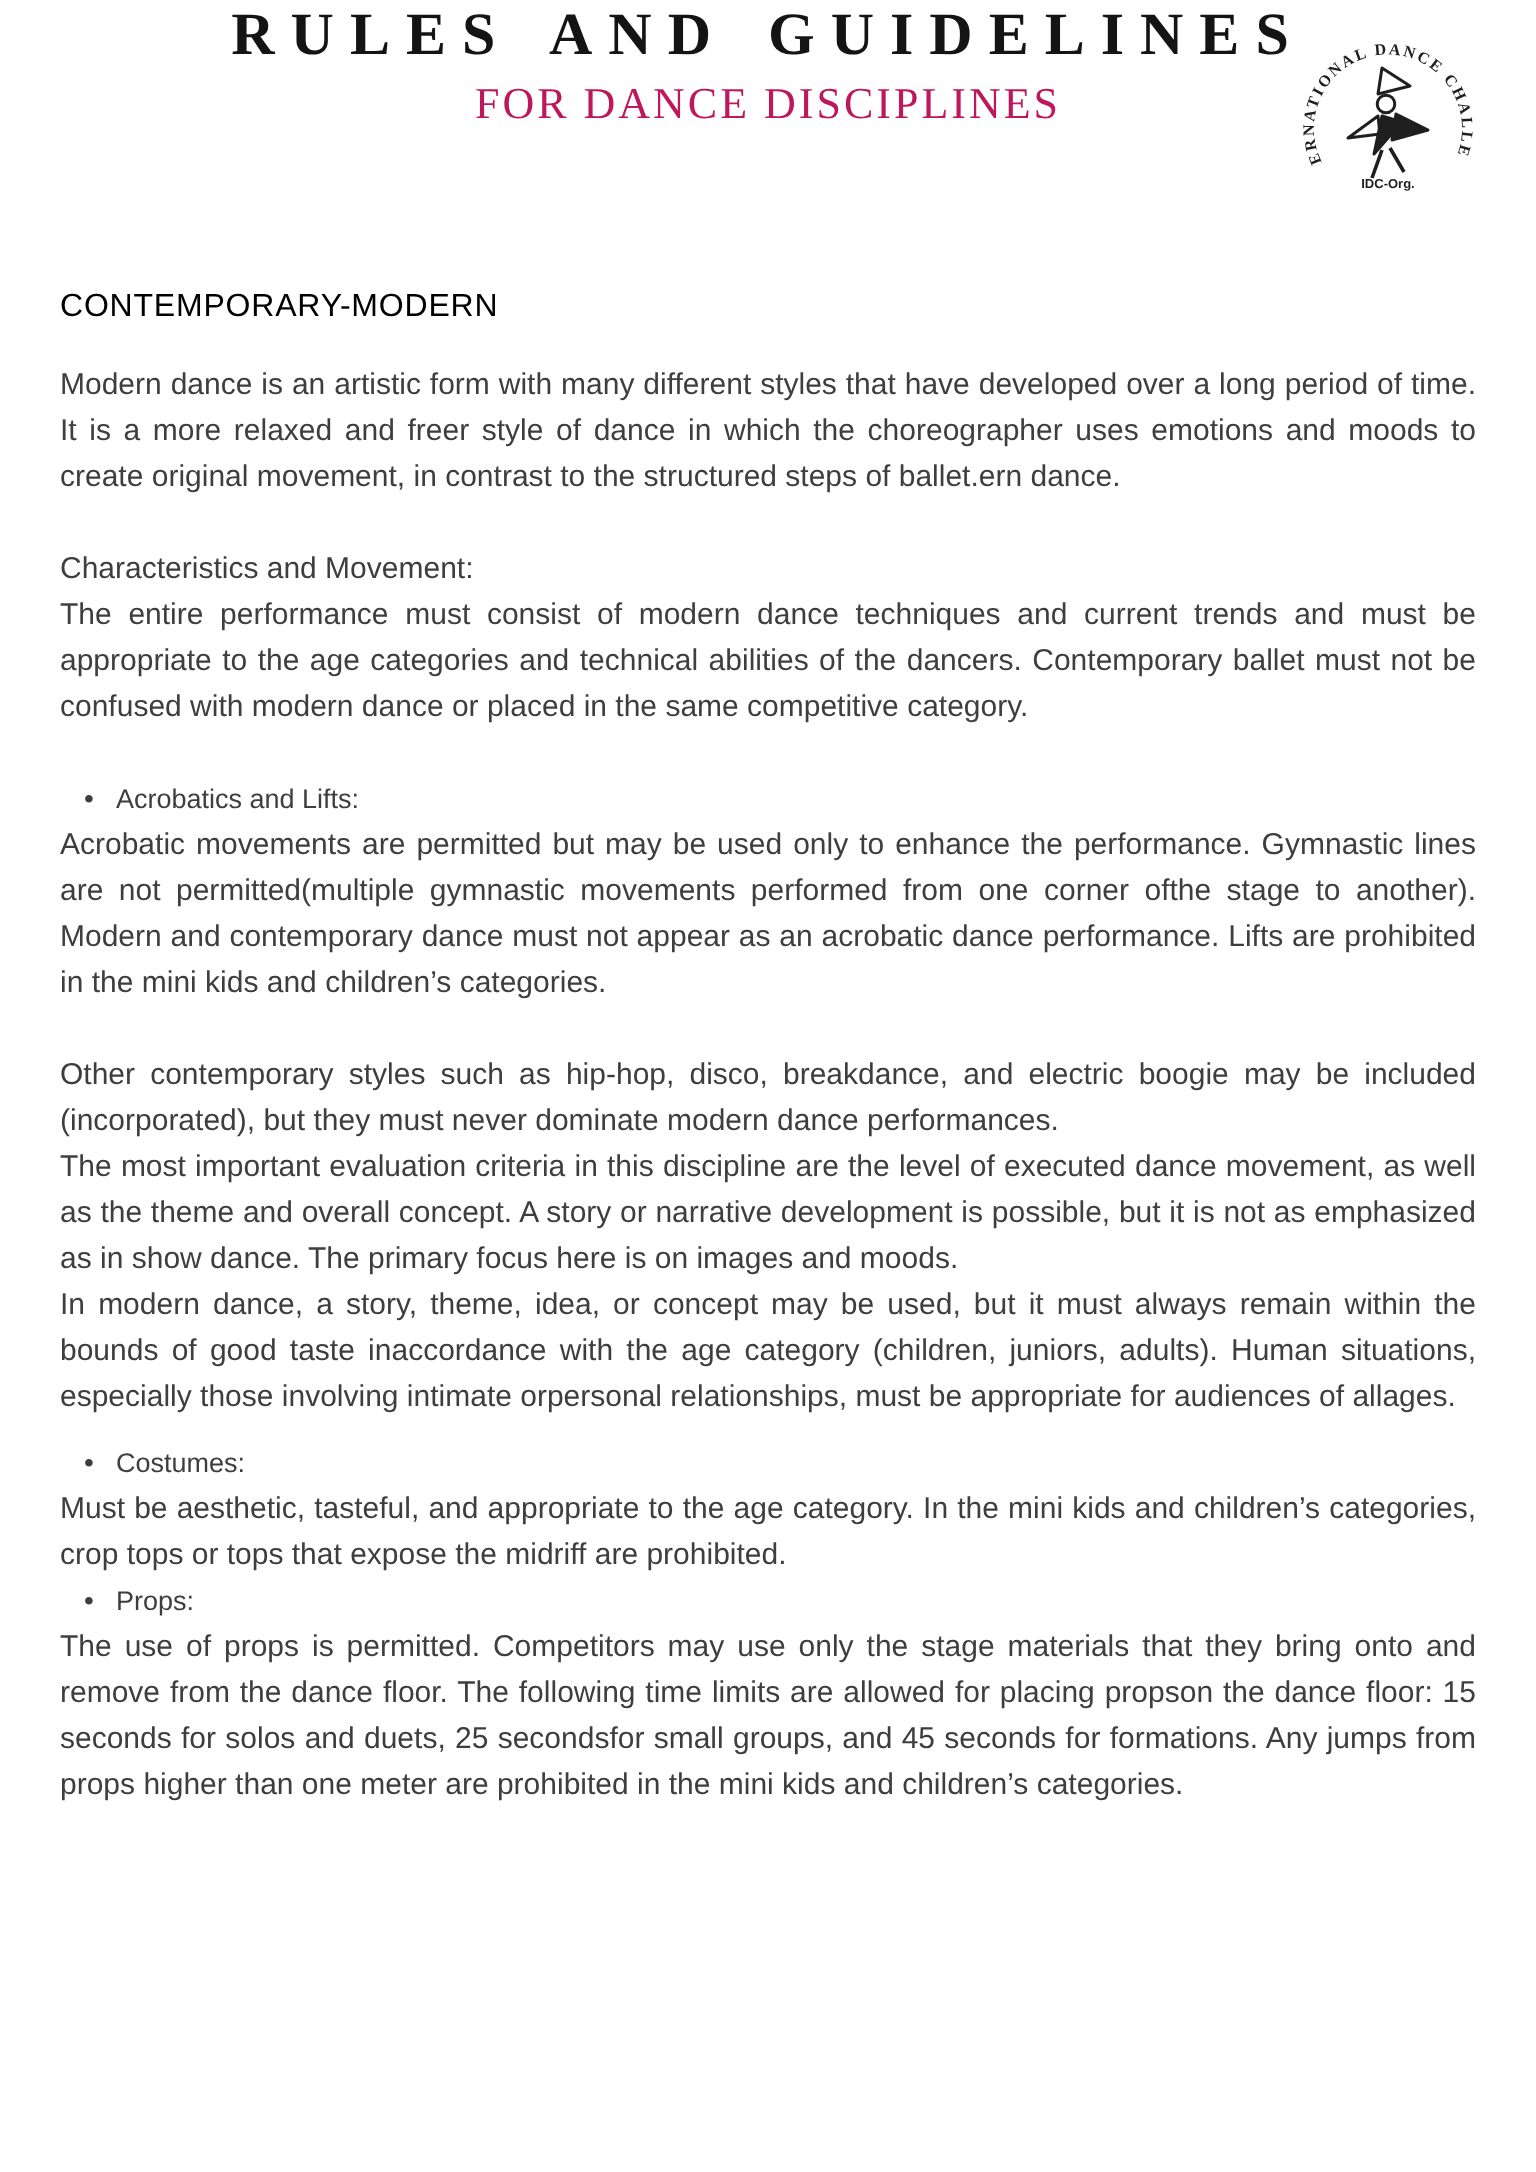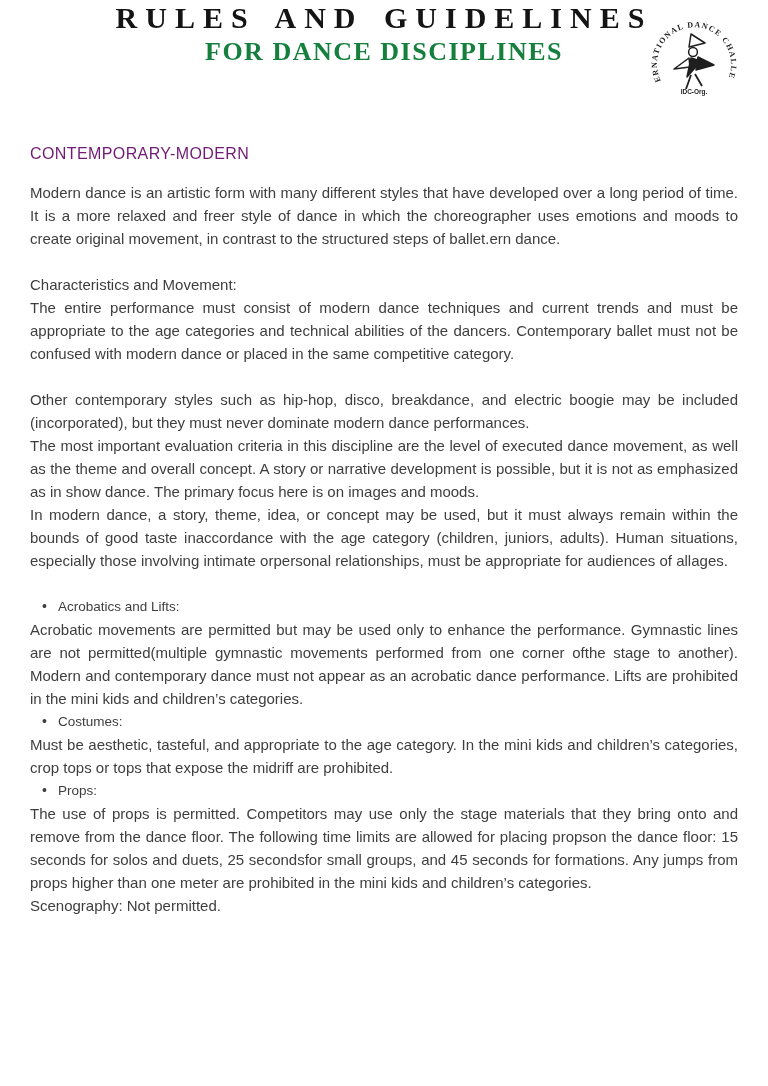--- a/index.html
+++ b/index.html
@@ -28,44 +28,44 @@
     font-weight: 600;
     font-size: 30px;
     letter-spacing: 8px;
     word-spacing: 5px;
     color: #141414;
     line-height: 36px;
     white-space: nowrap;
   }
   .title-line2 {
     font-family: "Liberation Serif", "DejaVu Serif", serif;
-    font-weight: 700;
-    font-size: 26px;
+    font-weight: 400;
+    font-size: 22px;
     letter-spacing: 1.5px;
-    color: #15803d;
+    color: #be185d;
     line-height: 31px;
     white-space: nowrap;
   }
   .logo {
     position: absolute;
     top: 14px;
     right: -4px;
     width: 96px;
     height: 96px;
   }
   
   .content {
     margin-top: 40px;
     font-size: 15px;
     line-height: 23px;
   }
   .section-heading {
     font-size: 16px;
     letter-spacing: 0.4px;
-    color: #701a75;
+    color: #000000;
     margin-bottom: 16px;
   }
   .para {
     text-align: justify;
     margin: 0 0 10px 0;
   }
   .para.tight { margin-bottom: 0; }
   .gap-before { margin-top: 23px; }
   .bullet-line {
     padding-left: 12px;
@@ -119,42 +119,41 @@
     <div class="section-heading">CONTEMPORARY-MODERN</div>
 
     <p class="para">Modern dance is an artistic form with many different styles that have developed over a long period of time. It is a more relaxed and freer style of dance in which the choreographer uses emotions and moods to create original movement, in contrast to the structured steps of ballet.ern dance.</p>
 
     <div class="gap-before">
       <div>Characteristics and Movement:</div>
       <p class="para">The entire performance must consist of modern dance techniques and current trends and must be appropriate to the age categories and technical abilities of the dancers. Contemporary ballet must not be confused with modern dance or placed in the same competitive category.</p>
     </div>
 
     <div class="gap-before">
-      <p class="para tight">Other contemporary styles such as hip-hop, disco, breakdance, and electric boogie may be included (incorporated), but they must never dominate modern dance performances.</p>
-      <p class="para tight">The most important evaluation criteria in this discipline are the level of executed dance movement, as well as the theme and overall concept. A story or narrative development is possible, but it is not as emphasized as in show dance. The primary focus here is on images and moods.</p>
-      <p class="para">In modern dance, a story, theme, idea, or concept may be used, but it must always remain within the bounds of good taste inaccordance with the age category (children, juniors, adults). Human situations, especially those involving intimate orpersonal relationships, must be appropriate for audiences of allages.</p>
-    </div>
-
-    <div class="gap-before">
       <div class="bullet-line">
         <span class="bullet-dot">•</span><span>Acrobatics and Lifts:</span>
       </div>
       <p class="para tight">Acrobatic movements are permitted but may be used only to enhance the performance. Gymnastic lines are not permitted(multiple gymnastic movements performed from one corner ofthe stage to another). Modern and contemporary dance must not appear as an acrobatic dance performance. Lifts are prohibited in the mini kids and children’s categories.</p>
+    </div>
+
+    <div class="gap-before">
+      <p class="para tight">Other contemporary styles such as hip-hop, disco, breakdance, and electric boogie may be included (incorporated), but they must never dominate modern dance performances.</p>
+      <p class="para tight">The most important evaluation criteria in this discipline are the level of executed dance movement, as well as the theme and overall concept. A story or narrative development is possible, but it is not as emphasized as in show dance. The primary focus here is on images and moods.</p>
+      <p class="para">In modern dance, a story, theme, idea, or concept may be used, but it must always remain within the bounds of good taste inaccordance with the age category (children, juniors, adults). Human situations, especially those involving intimate orpersonal relationships, must be appropriate for audiences of allages.</p>
     </div>
 
     <div>
       <div class="bullet-line">
         <span class="bullet-dot">•</span><span>Costumes:</span>
       </div>
       <p class="para tight">Must be aesthetic, tasteful, and appropriate to the age category. In the mini kids and children’s categories, crop tops or tops that expose the midriff are prohibited.</p>
     </div>
 
     <div>
       <div class="bullet-line">
         <span class="bullet-dot">•</span><span>Props:</span>
       </div>
       <p class="para tight">The use of props is permitted. Competitors may use only the stage materials that they bring onto and remove from the dance floor. The following time limits are allowed for placing propson the dance floor: 15 seconds for solos and duets, 25 secondsfor small groups, and 45 seconds for formations. Any jumps from props higher than one meter are prohibited in the mini kids and children’s categories.</p>
-      <div>Scenography: Not permitted.</div>
     </div>
 
 
   </div>
 </div>
 
 </body></html>

